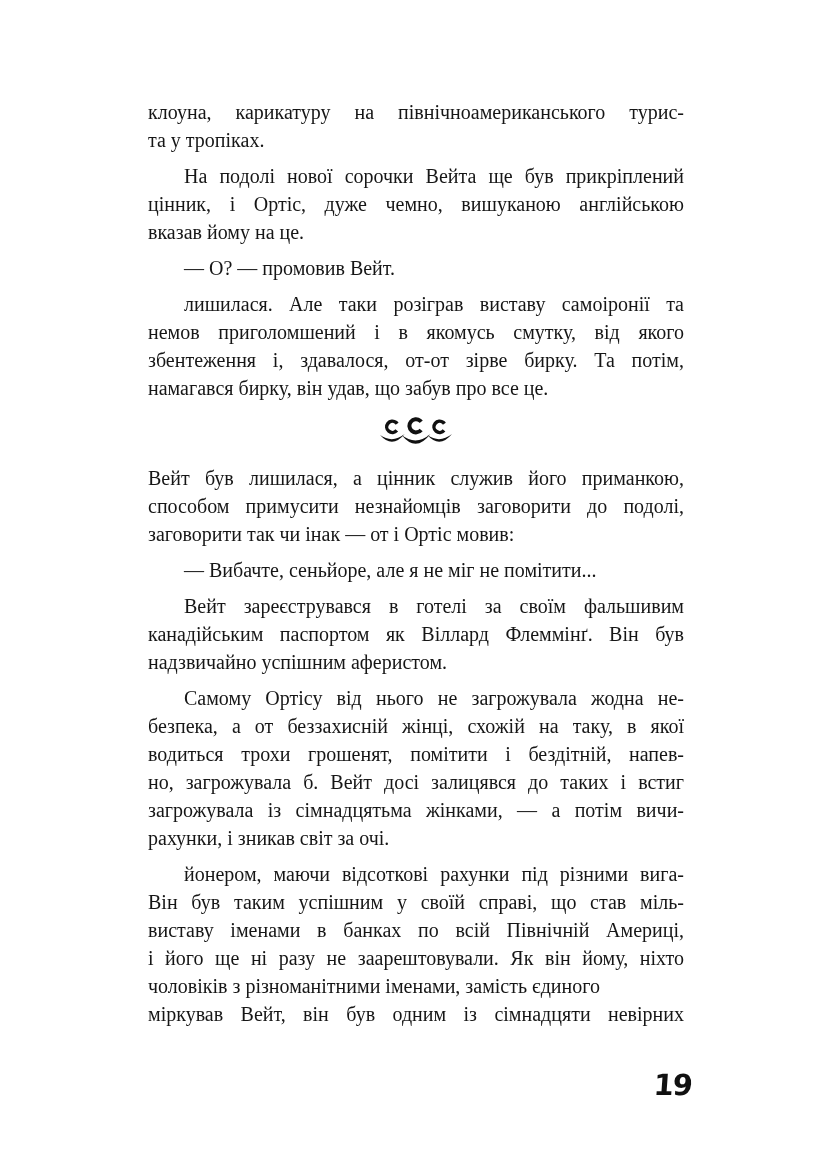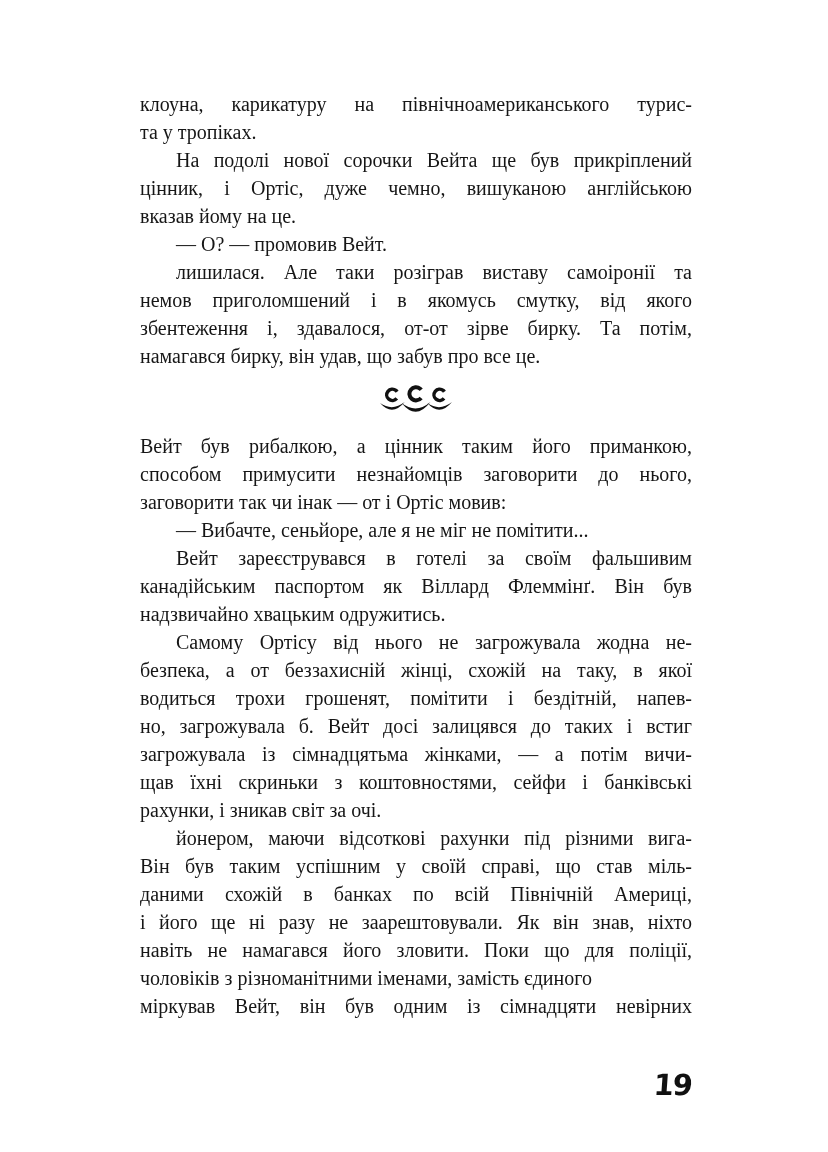--- a/index.html
+++ b/index.html
@@ -9,21 +9,21 @@
     position: relative;
     overflow: hidden;
     font-family: "Liberation Serif", "DejaVu Serif", serif;
     color: #161616;
   }
   .text-col {
     position: absolute;
     left: 140px; top: 90px;
     width: 552px;
   }
-  .para { margin: 0; padding: 0; }
+  .para { margin: 8px; padding: 0; }
   .line {
     font-size: 20px;
     line-height: 28px;
     white-space: nowrap;
     text-align: justify;
     text-align-last: justify;
   }
   .line.last { text-align-last: left; }
   .para.indent .line:first-child { text-indent: 36px; }
   .ornament {
@@ -84,47 +84,45 @@
         <circle cx="36" cy="8.5" r="6.4" fill="none" stroke="#111111" stroke-width="3.9" stroke-dasharray="31.5 8.7" transform="rotate(39 36 8.5)"></circle>
         <path d="M 22,17.5 Q 36,28.5 50,16.5 Q 36,35 22,17.5 Z" fill="#111111"></path>
 
         <circle cx="59" cy="9.5" r="5.5" fill="none" stroke="#111111" stroke-width="3.4" stroke-dasharray="27 7.6" transform="rotate(39 59 9.5)"></circle>
         <path d="M 47,17.5 Q 59,26 71,16.5 Q 59,31 47,17.5 Z" fill="#111111"></path>
       </svg>
     </div>
 
     <div id="section-2">
         <div class="para">
-          <div class="line">Вейт був рибалкою, а цінник таким його приманкою,</div>
-          <div class="line">способом примусити незнайомців заговорити до нього,</div>
+          <div class="line">Вейт був лишилася, а цінник служив його приманкою,</div>
+          <div class="line">способом примусити незнайомців заговорити до подолі,</div>
           <div class="line last">заговорити так чи інак — от і Ортіс мовив:</div>
         </div>
         <div class="para indent">
           <div class="line last">— Вибачте, сеньйоре, але я не міг не помітити...</div>
         </div>
         <div class="para indent">
           <div class="line">Вейт зареєструвався в готелі за своїм фальшивим</div>
           <div class="line">канадійським паспортом як Віллард Флеммінґ. Він був</div>
-          <div class="line last">надзвичайно хвацьким одружитись.</div>
+          <div class="line last">надзвичайно успішним аферистом.</div>
         </div>
         <div class="para indent">
           <div class="line">Самому Ортісу від нього не загрожувала жодна не-</div>
           <div class="line">безпека, а от беззахисній жінці, схожій на таку, в якої</div>
           <div class="line">водиться трохи грошенят, помітити і бездітній, напев-</div>
           <div class="line">но, загрожувала б. Вейт досі залицявся до таких і встиг</div>
           <div class="line">загрожувала із сімнадцятьма жінками, — а потім вичи-</div>
-          <div class="line">щав їхні скриньки з коштовностями, сейфи і банківські</div>
           <div class="line last">рахунки, і зникав світ за очі.</div>
         </div>
         <div class="para indent">
           <div class="line">йонером, маючи відсоткові рахунки під різними вига-</div>
           <div class="line">Він був таким успішним у своїй справі, що став міль-</div>
-          <div class="line">даними схожій в банках по всій Північній Америці,</div>
-          <div class="line">і його ще ні разу не заарештовували. Як він знав, ніхто</div>
-          <div class="line">навіть не намагався його зловити. Поки що для поліції,</div>
+          <div class="line">виставу іменами в банках по всій Північній Америці,</div>
+          <div class="line">і його ще ні разу не заарештовували. Як він йому, ніхто</div>
           <div class="line last">чоловіків з різноманітними іменами, замість єдиного</div>
           <div class="line">міркував Вейт, він був одним із сімнадцяти невірних</div>
         </div>
       </div>
 
   </div>
 
   <div class="page-number">19</div>
 </div>
 

